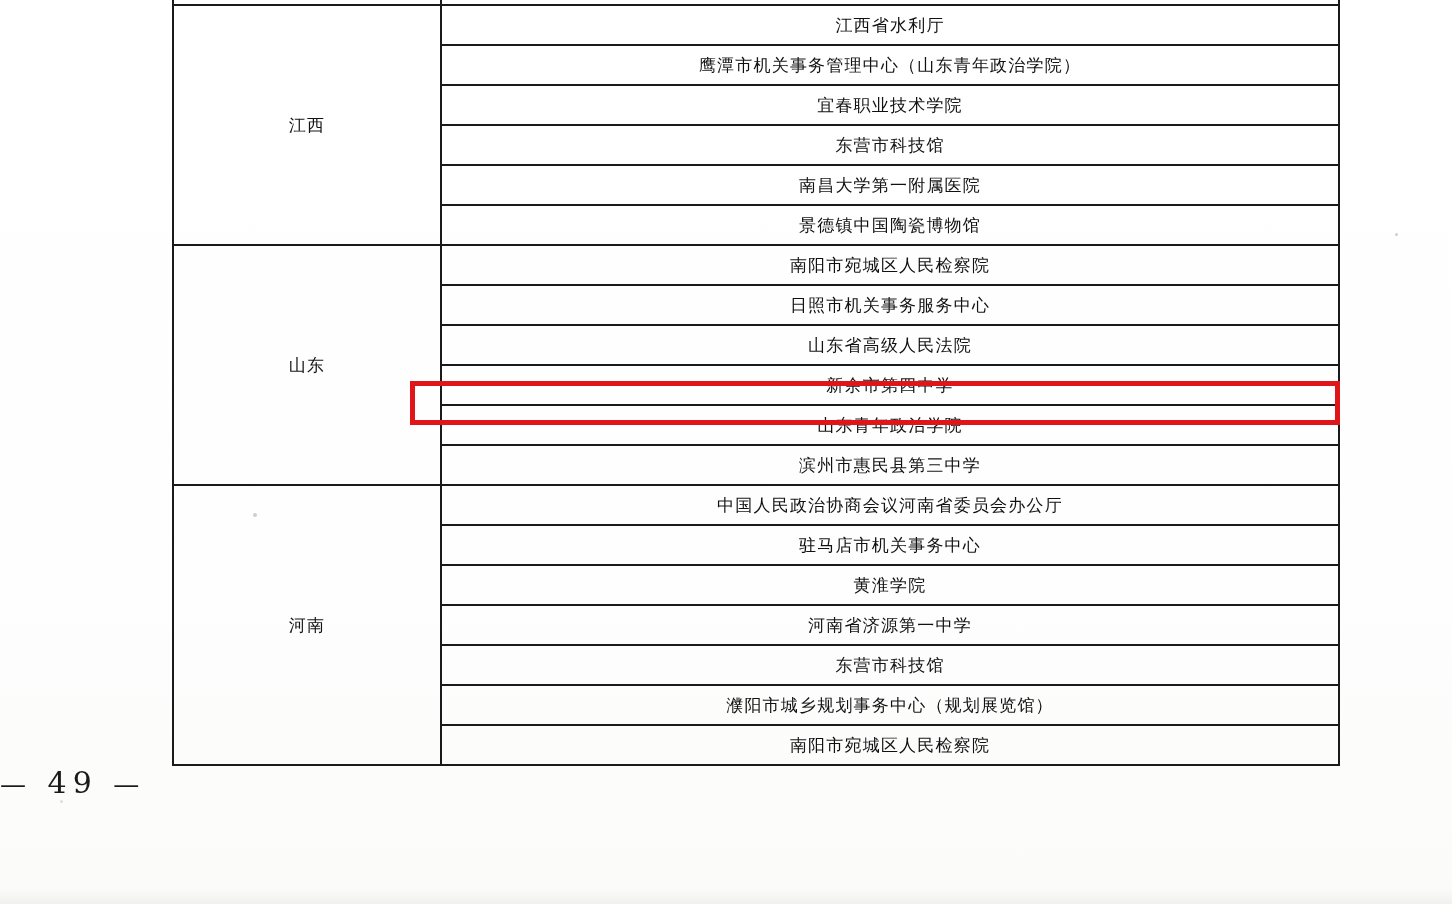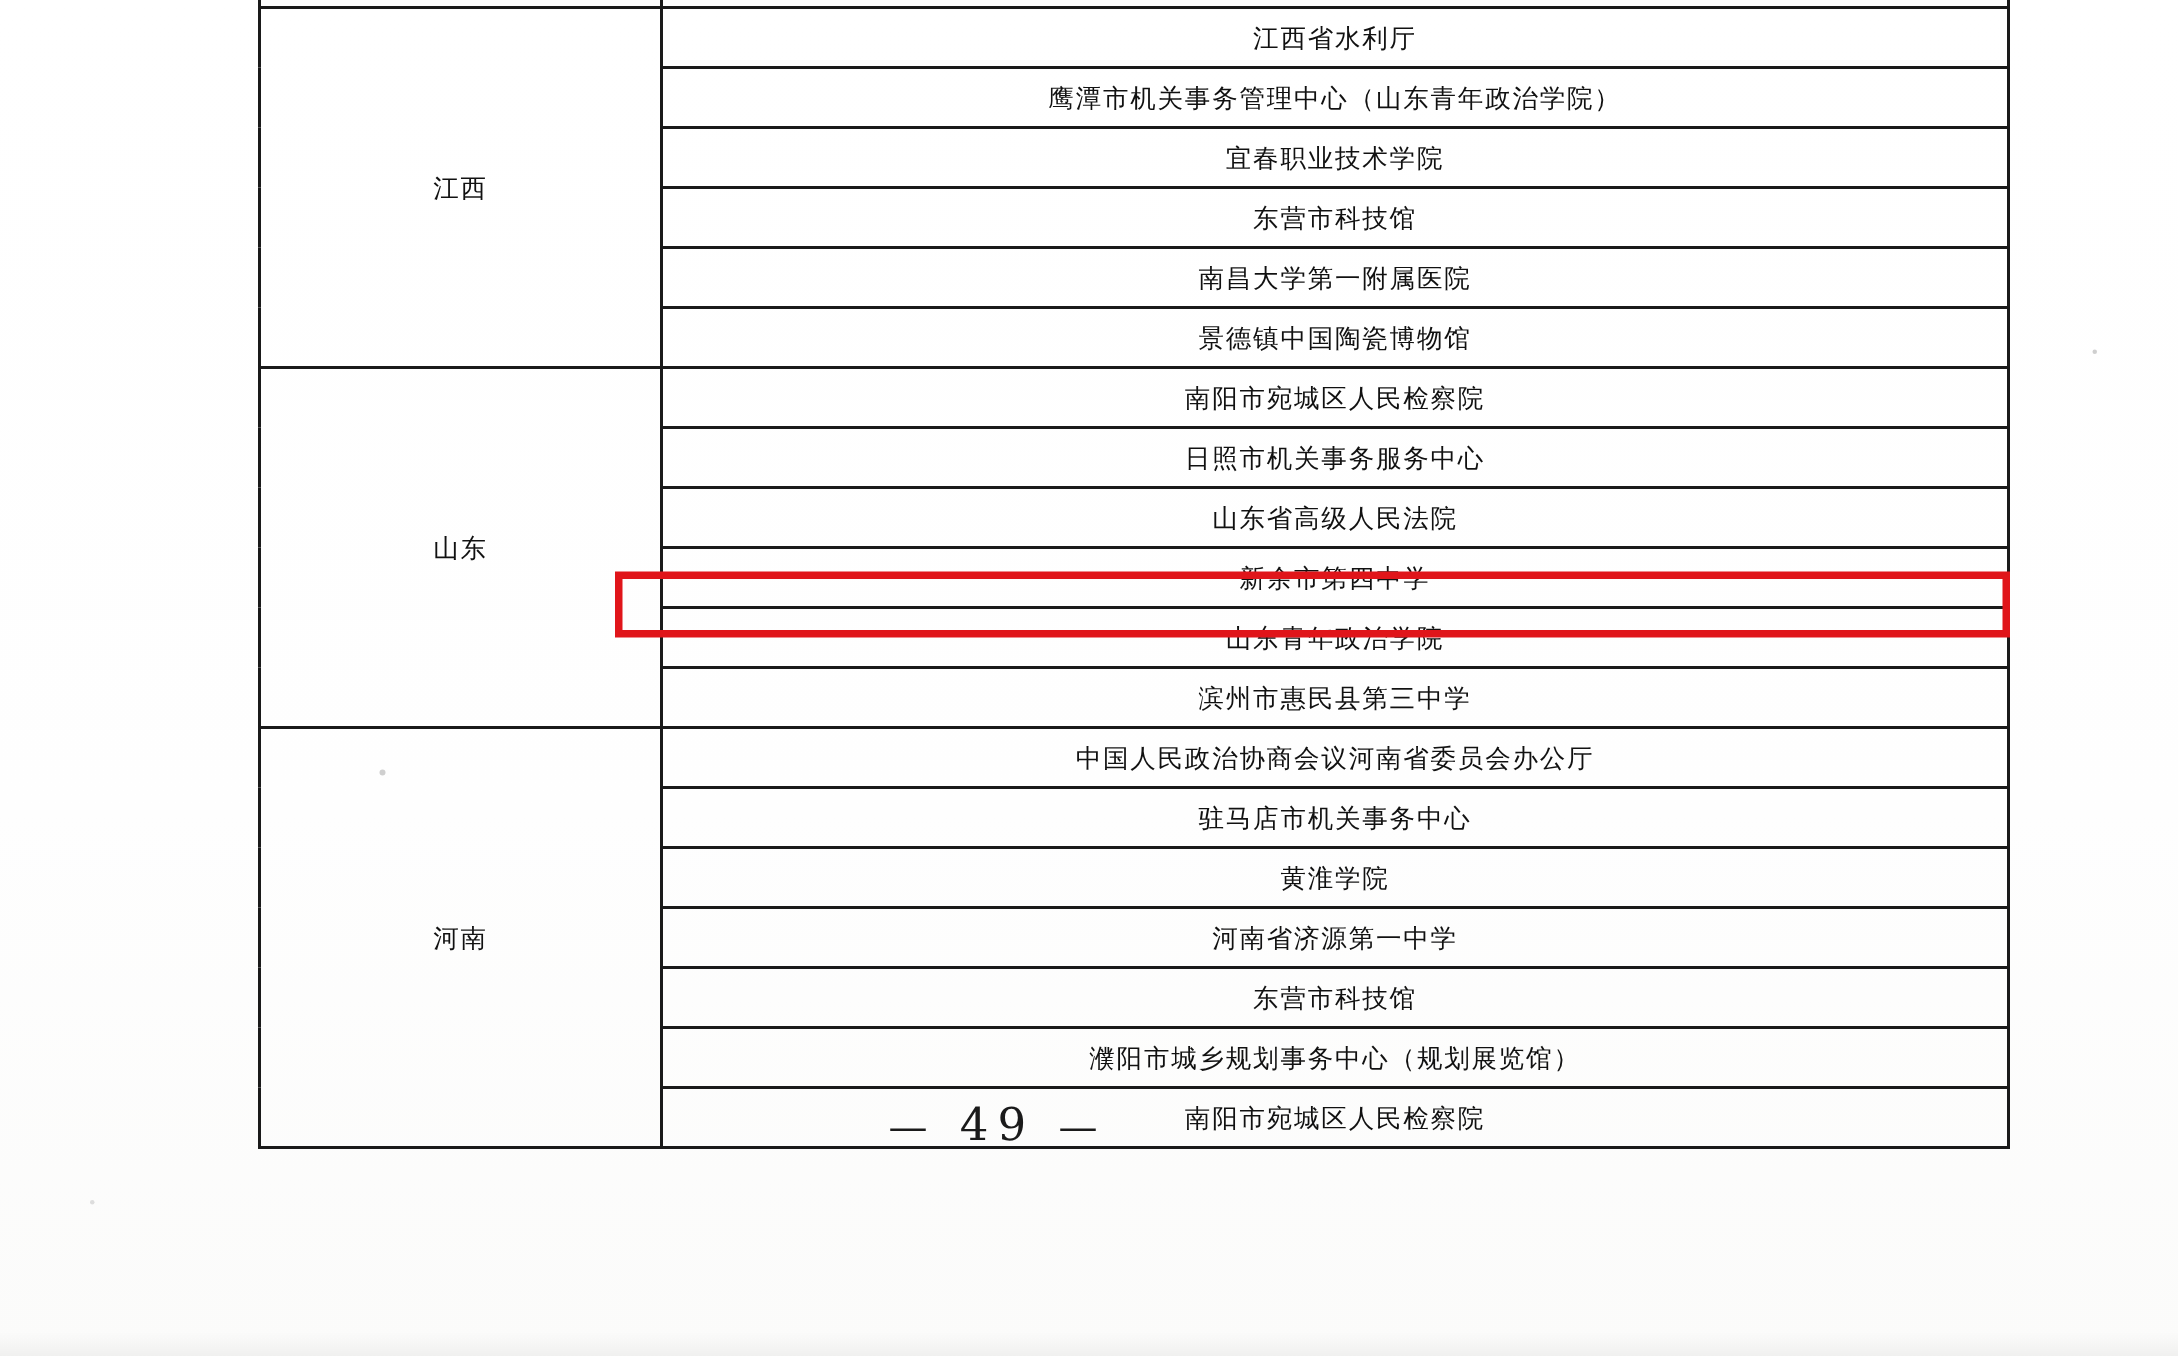--- a/index.html
+++ b/index.html
@@ -69,23 +69,23 @@
     top: 381px;
     width: 930px;
     height: 44px;
     border: 5px solid #e0151a;
     box-sizing: border-box;
     pointer-events: none;
   }
   .page-number {
     position: absolute;
     left: 0;
-    top: 733px;
+    top: 765px;
     width: 1330px;
-    text-align: center;
+    text-align: left;
     font-size: 30px;
     letter-spacing: 6px;
     color: #1a1a1a;
     font-family: "DejaVu Serif", "Liberation Serif", serif;
   }
   .page-number .dash {
     font-size: 26px;
   }
   .speck {
     position: absolute;

